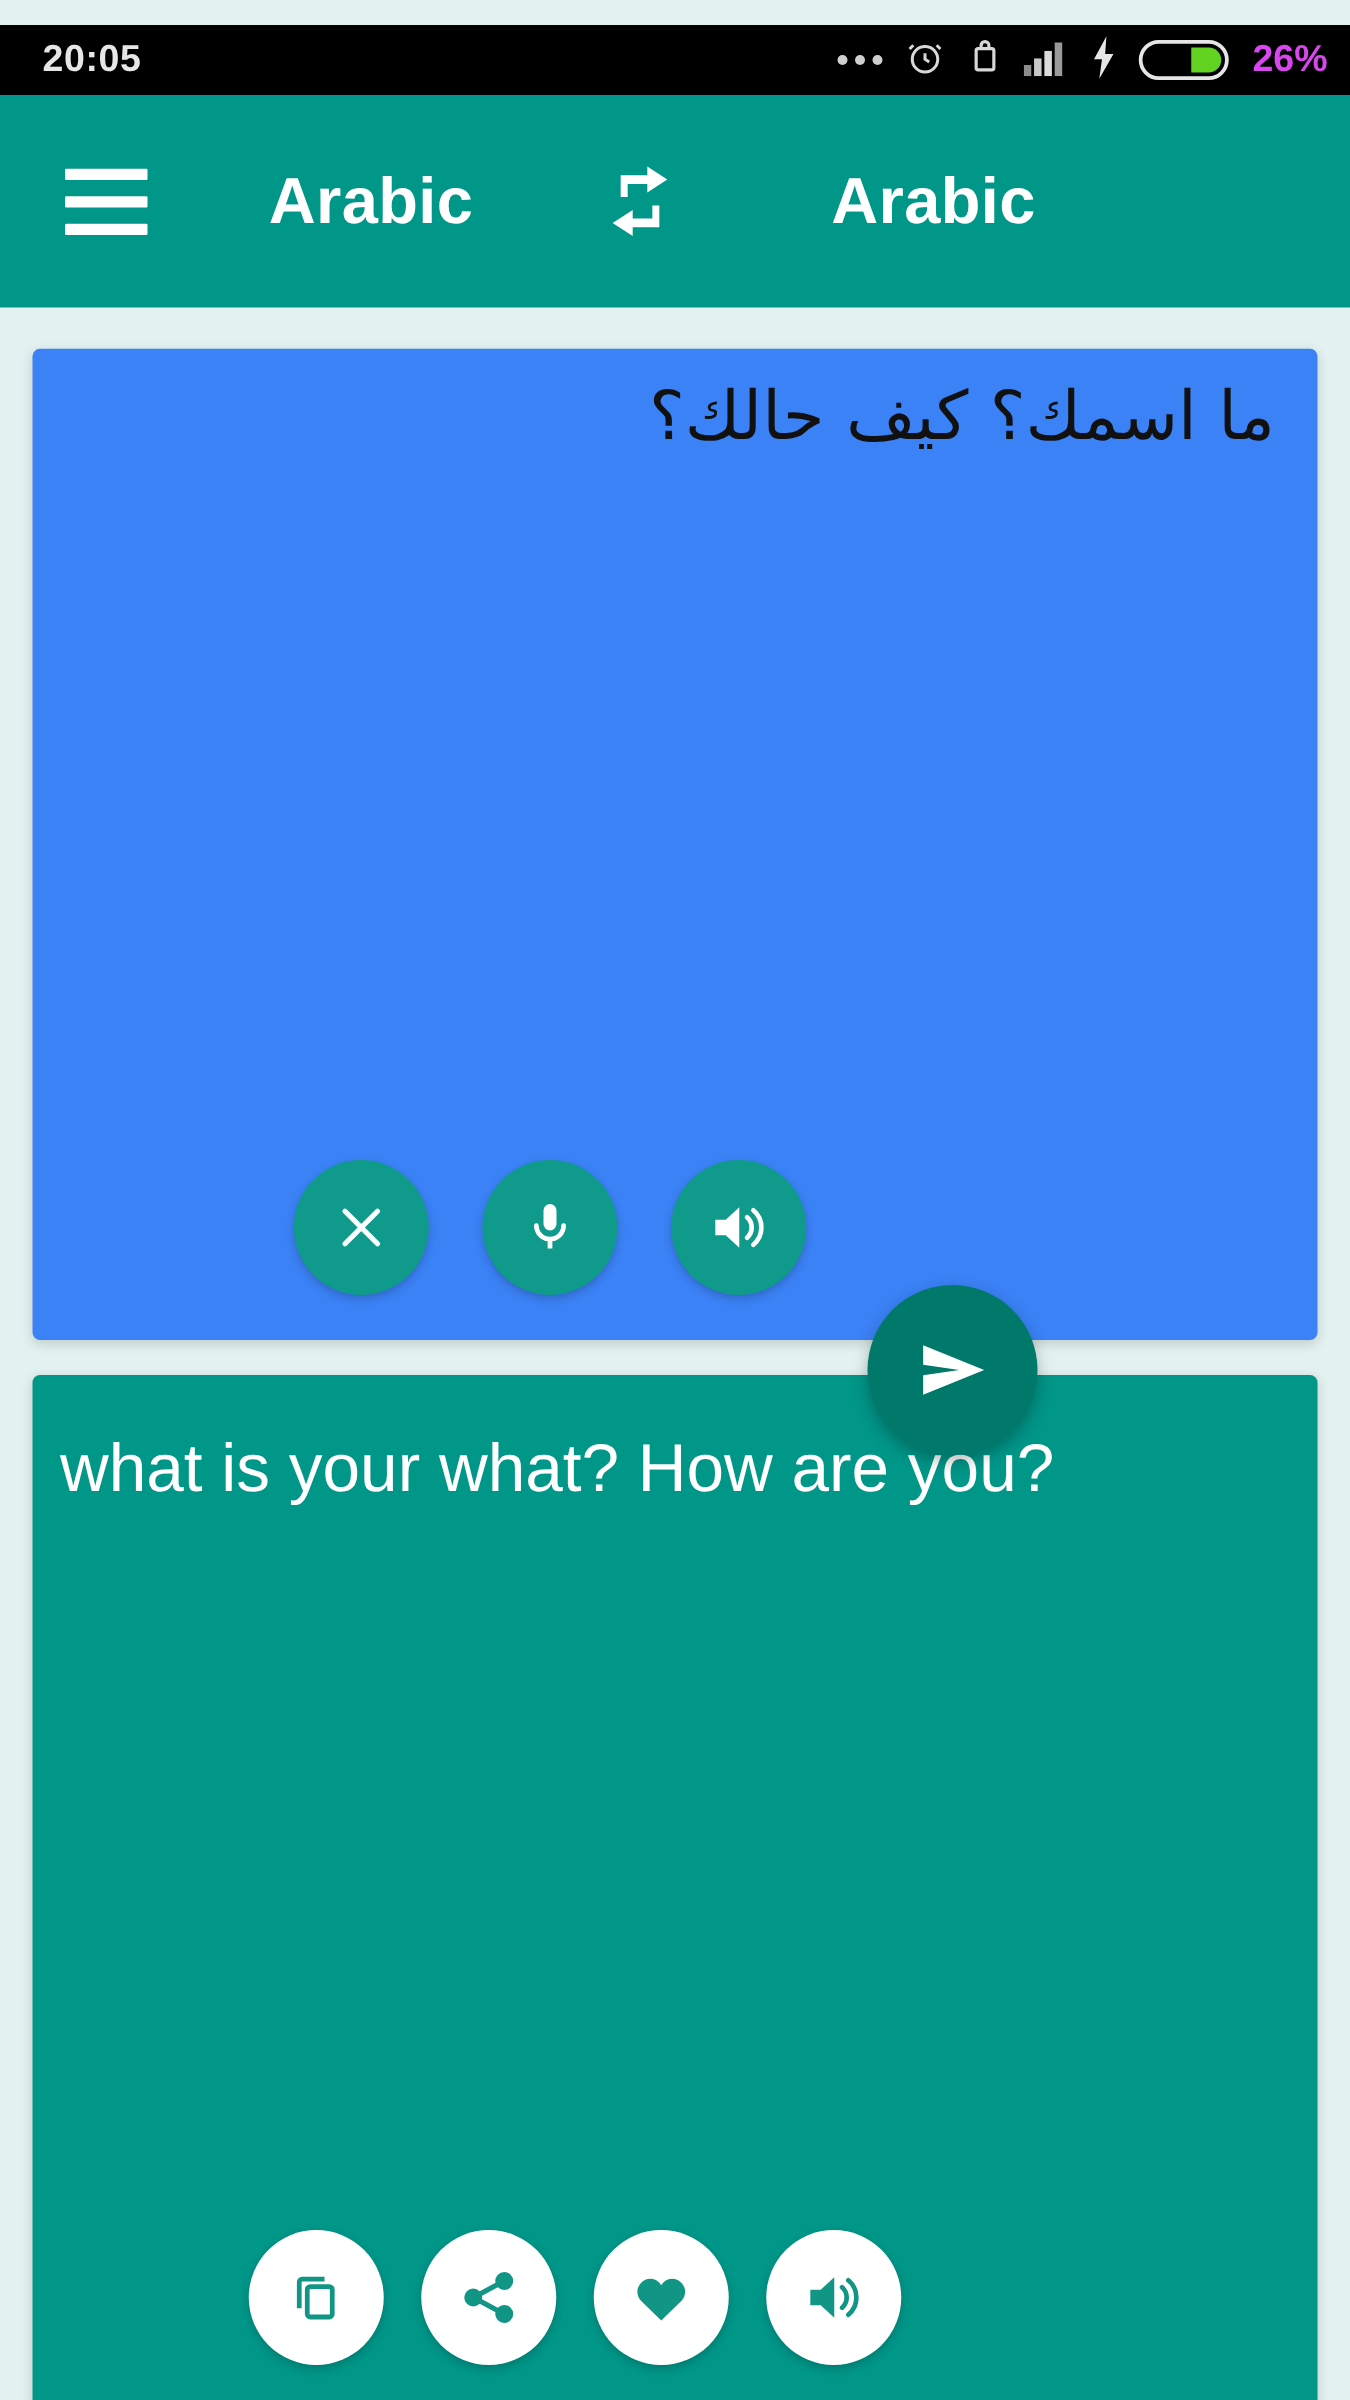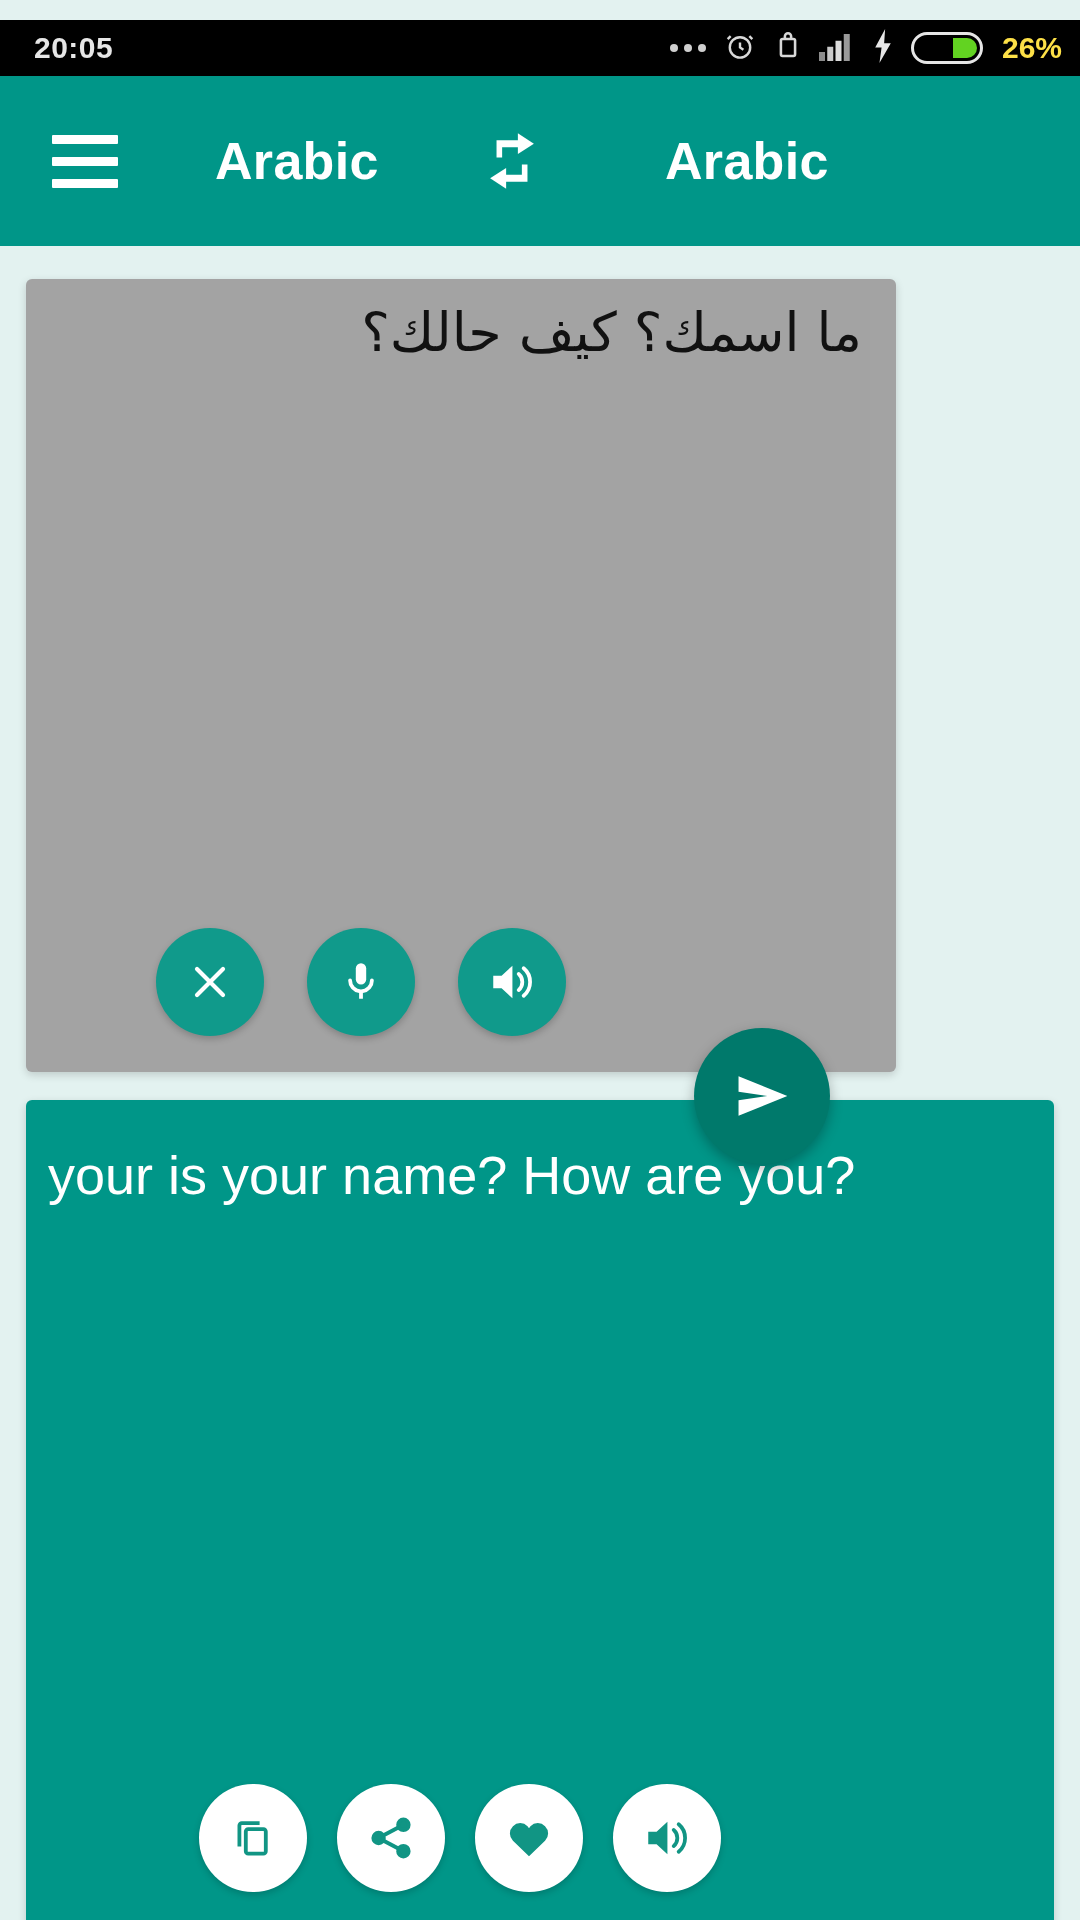--- a/index.html
+++ b/index.html
@@ -44,21 +44,21 @@
     display:flex; align-items:center;
     padding:2px;
   }
   .batt-fill {
     position:absolute; right:3px; top:3px; bottom:3px;
     width:24px;
     background:#62d321;
     border-radius:0 12px 12px 0;
   }
   .batt-pct {
-    font-size:30px; font-weight:bold; color:#fde047;
+    font-size:30px; font-weight:bold; color:#d946ef;
     margin-left:2px;
   }
 
   
   .appbar {
     position:absolute; top:56px; left:0;
     width:1080px; height:170px;
     background:#009688;
     display:flex; align-items:center;
   }
@@ -76,22 +76,22 @@
   .lang-dst { position:absolute; left:665px; }
   .swap {
     position:absolute; left:480px;
     width:64px; height:64px;
     cursor:pointer;
   }
 
   
   .card-source {
     position:absolute; left:26px; top:259px;
-    width:870px; height:793px;
-    background:#a3a3a3;
+    width:1028px; height:793px;
+    background:#3b82f6;
     border-radius:6px;
     box-shadow:0 3px 9px rgba(0,0,0,0.16);
   }
   .src-text {
     position:absolute; top:18px; right:34px; left:34px;
     text-align:right; direction:rtl;
     font-size:54px; line-height:1.35;
     color:#111;
     font-family:"DejaVu Sans","Liberation Sans",sans-serif;
   }
@@ -246,21 +246,21 @@
   </div>
 
   <div class="fab-send">
     <svg width="64" height="64" viewBox="0 0 24 24" fill="#ffffff">
       <polygon points="3.2,4.6 21.5,12 3.2,19.4 3.2,13.6 14,12 3.2,10.4"></polygon>
     </svg>
   </div>
 
   <div class="card-target">
 
-    <div class="dst-text">your is your name? How are you?</div>
+    <div class="dst-text">what is your what? How are you?</div>
 
     <div class="dst-actions">
 
       <div class="circle-btn circle-white">
         <svg width="48" height="48" viewBox="0 0 24 24" fill="none" stroke="#119584" stroke-width="1.9">
           <rect x="8.4" y="7.6" width="10" height="12.2" rx="1.2"></rect>
           <path d="M15.3 4.6H6.4a1.2 1.2 0 0 0-1.2 1.2v10.5"></path>
         </svg>
       </div>
 

